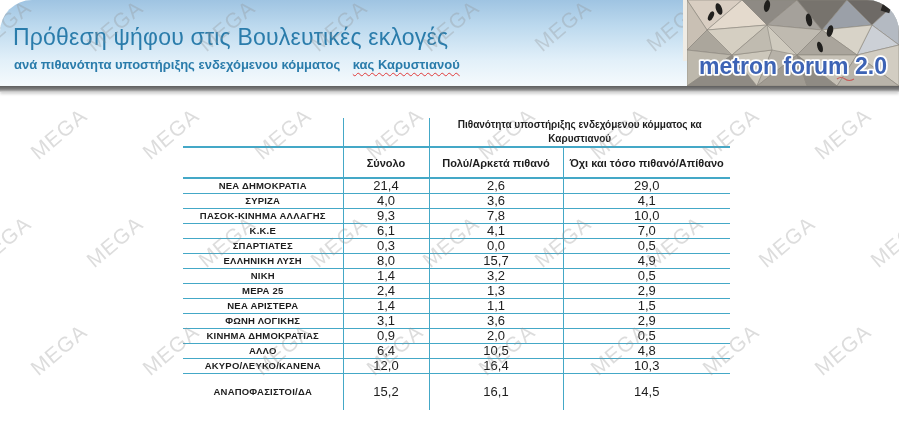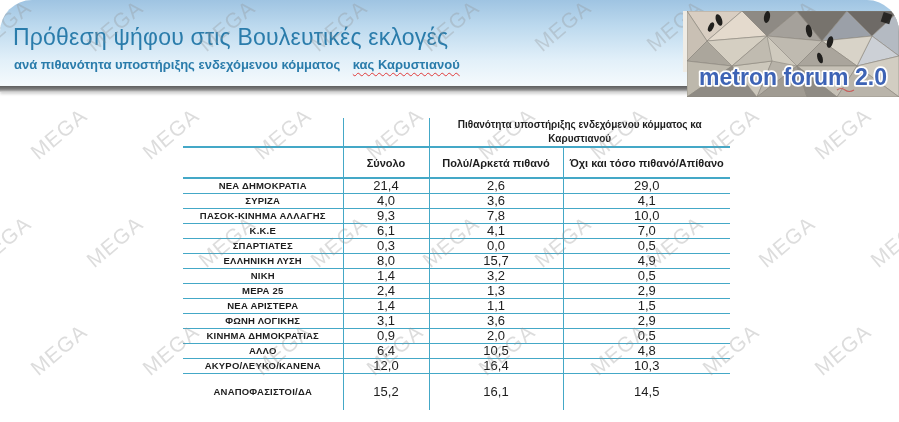--- a/index.html
+++ b/index.html
@@ -28,21 +28,21 @@
     text-underline-offset:3px;
     margin-left:9px;
   }
   .header-rule{
     position:absolute; left:0; top:86px; width:899px; height:6px; z-index:3;
     background:linear-gradient(180deg,#5e5e5e 0%,#7c7c7c 50%,#a8a8a8 78%,#d8d8d8 100%);
     box-shadow:0 2px 3px rgba(0,0,0,.18);
   }
   
   .logo{
-    position:absolute; top:11px; right:0; width:212px; height:61px; z-index:5;
+    position:absolute; top:0; right:0; width:212px; height:61px; z-index:5;
     border-left:4px solid #efece5;
   }
   .logo svg{ display:block; }
   
   .watermark-layer{
     position:absolute; inset:0; z-index:4; pointer-events:none;
   }
   .wm{
     position:absolute; transform:rotate(-40deg);
     font-size:21px; letter-spacing:1px; font-weight:400;

